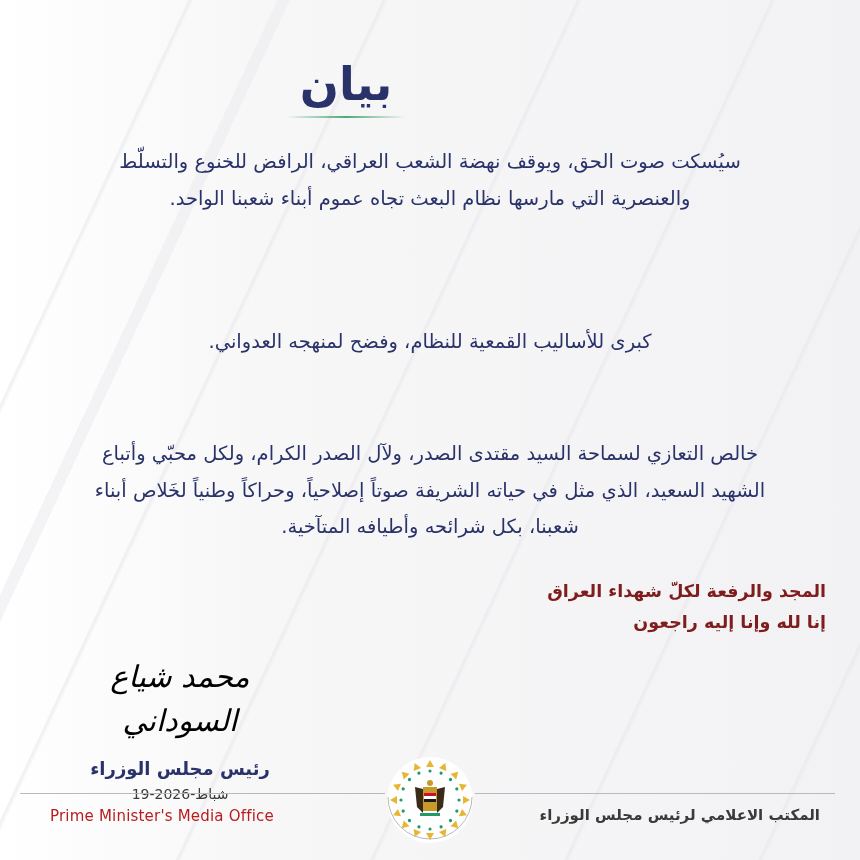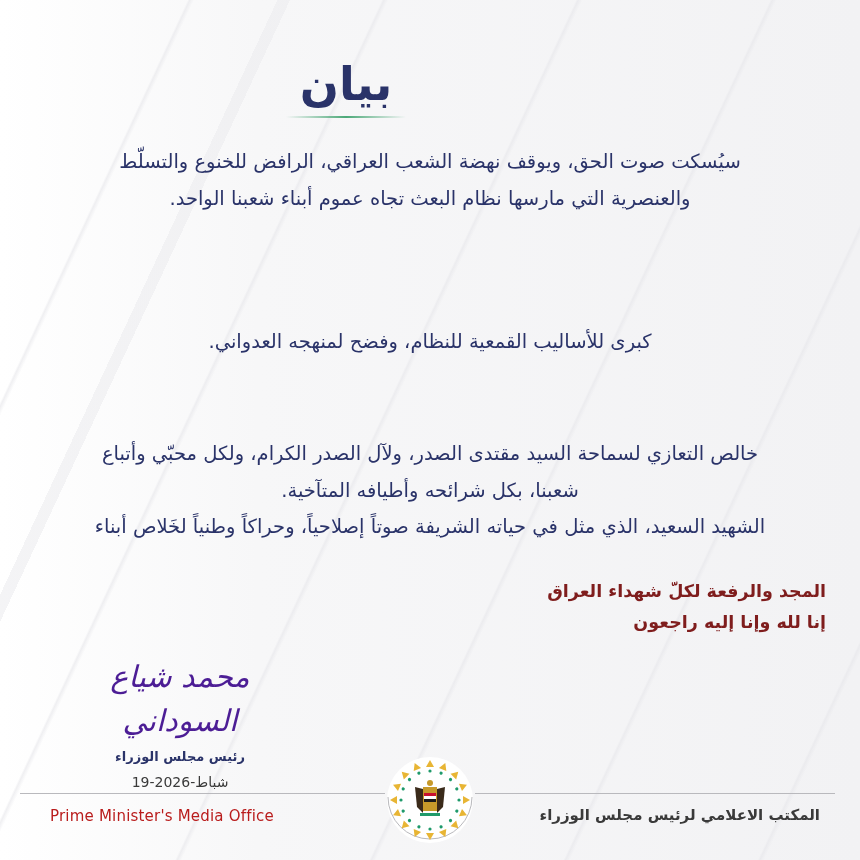--- a/index.html
+++ b/index.html
@@ -83,31 +83,31 @@
       position: absolute;
       left: 60px;
       top: 655px;
       width: 240px;
       text-align: center;
       direction: rtl;
     }
     .signature {
       font-family: "DejaVu Serif", serif;
       font-size: 30px;
-      color: #4c1d95;
+      color: #000000;
       line-height: 44px;
       font-style: italic;
     }
     .sig-title {
       font-family: "DejaVu Sans", sans-serif;
-      font-size: 13px;
+      font-size: 18px;
       font-weight: bold;
       color: #2a3369;
       line-height: 24px;
-      margin-top: 2px;
+      margin-top: 14px;
     }
     .sig-date {
       font-family: "DejaVu Sans", sans-serif;
       font-size: 14px;
       color: #3a3a3a;
       line-height: 26px;
       direction: ltr;
     }
     .footer-line {
       position: absolute;
@@ -163,22 +163,22 @@
     <span class="line">سيُسكت صوت الحق، ويوقف نهضة الشعب العراقي، الرافض للخنوع والتسلّط</span>
     <span class="line">والعنصرية التي مارسها نظام البعث تجاه عموم أبناء شعبنا الواحد.</span>
   </div>
 
   <div class="body-text p2">
     <span class="line">كبرى للأساليب القمعية للنظام، وفضح لمنهجه العدواني.</span>
   </div>
 
   <div class="body-text p3">
     <span class="line">خالص التعازي لسماحة السيد مقتدى الصدر، ولآل الصدر الكرام، ولكل محبّي وأتباع</span>
+    <span class="line">الشهيد السعيد، الذي مثل في حياته الشريفة صوتاً إصلاحياً، وحراكاً وطنياً لخَلاص أبناء</span>
     <span class="line">شعبنا، بكل شرائحه وأطيافه المتآخية.</span>
-    <span class="line">الشهيد السعيد، الذي مثل في حياته الشريفة صوتاً إصلاحياً، وحراكاً وطنياً لخَلاص أبناء</span>
   </div>
 
   <div class="closing">
     <span class="line">المجد والرفعة لكلّ شهداء العراق</span>
     <span class="line">إنا لله وإنا إليه راجعون</span>
   </div>
 
   <div class="signature-block">
     <div class="signature">محمد شياع السوداني</div>
     <div class="sig-title">رئيس مجلس الوزراء</div>

